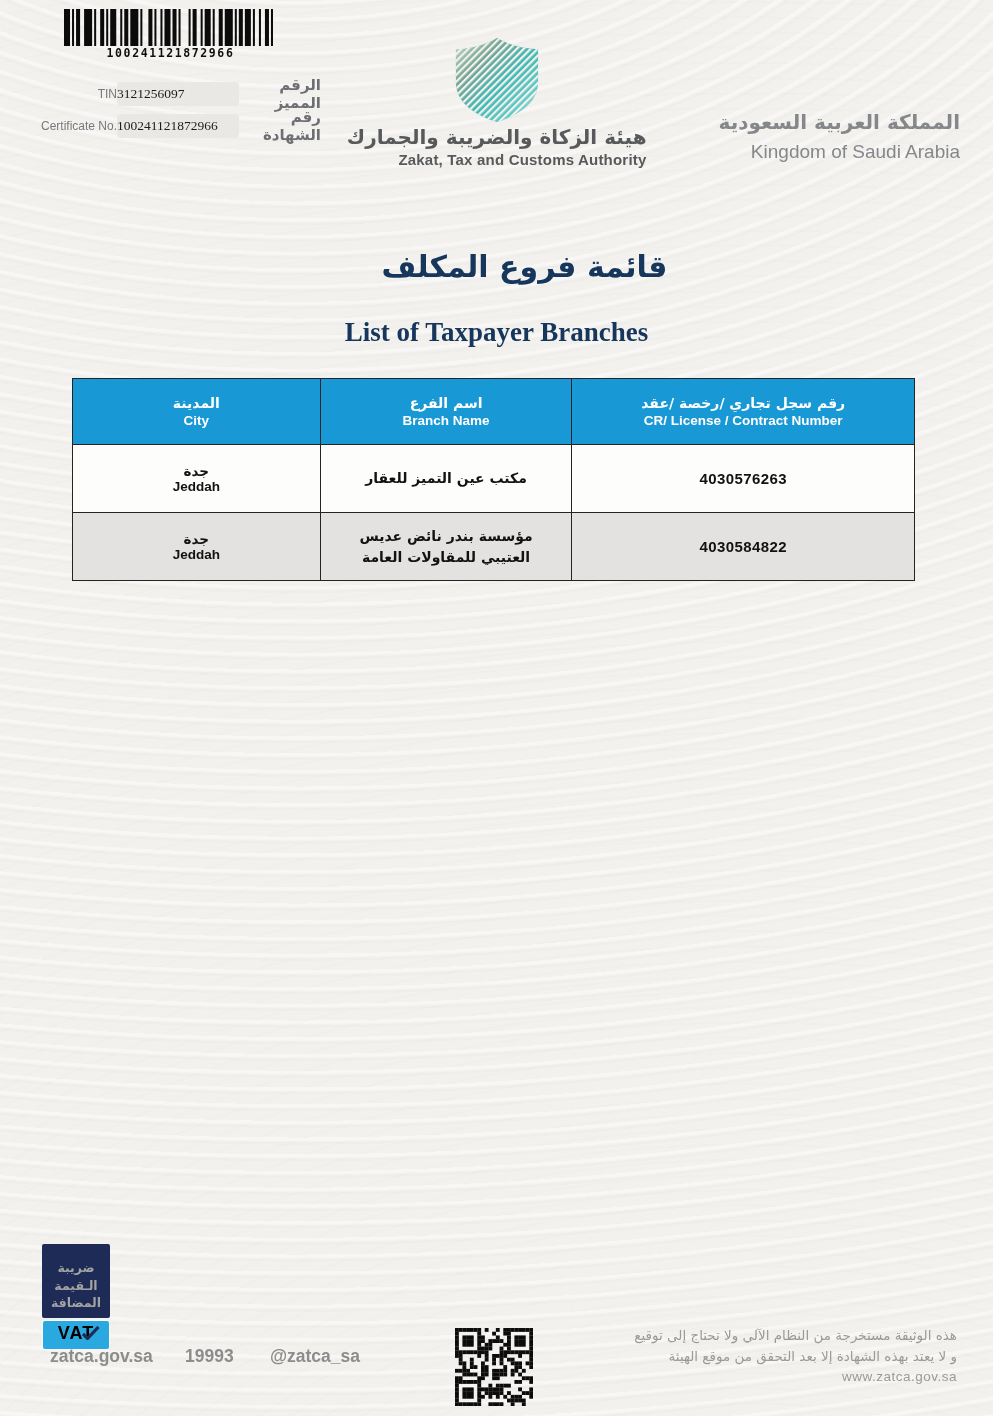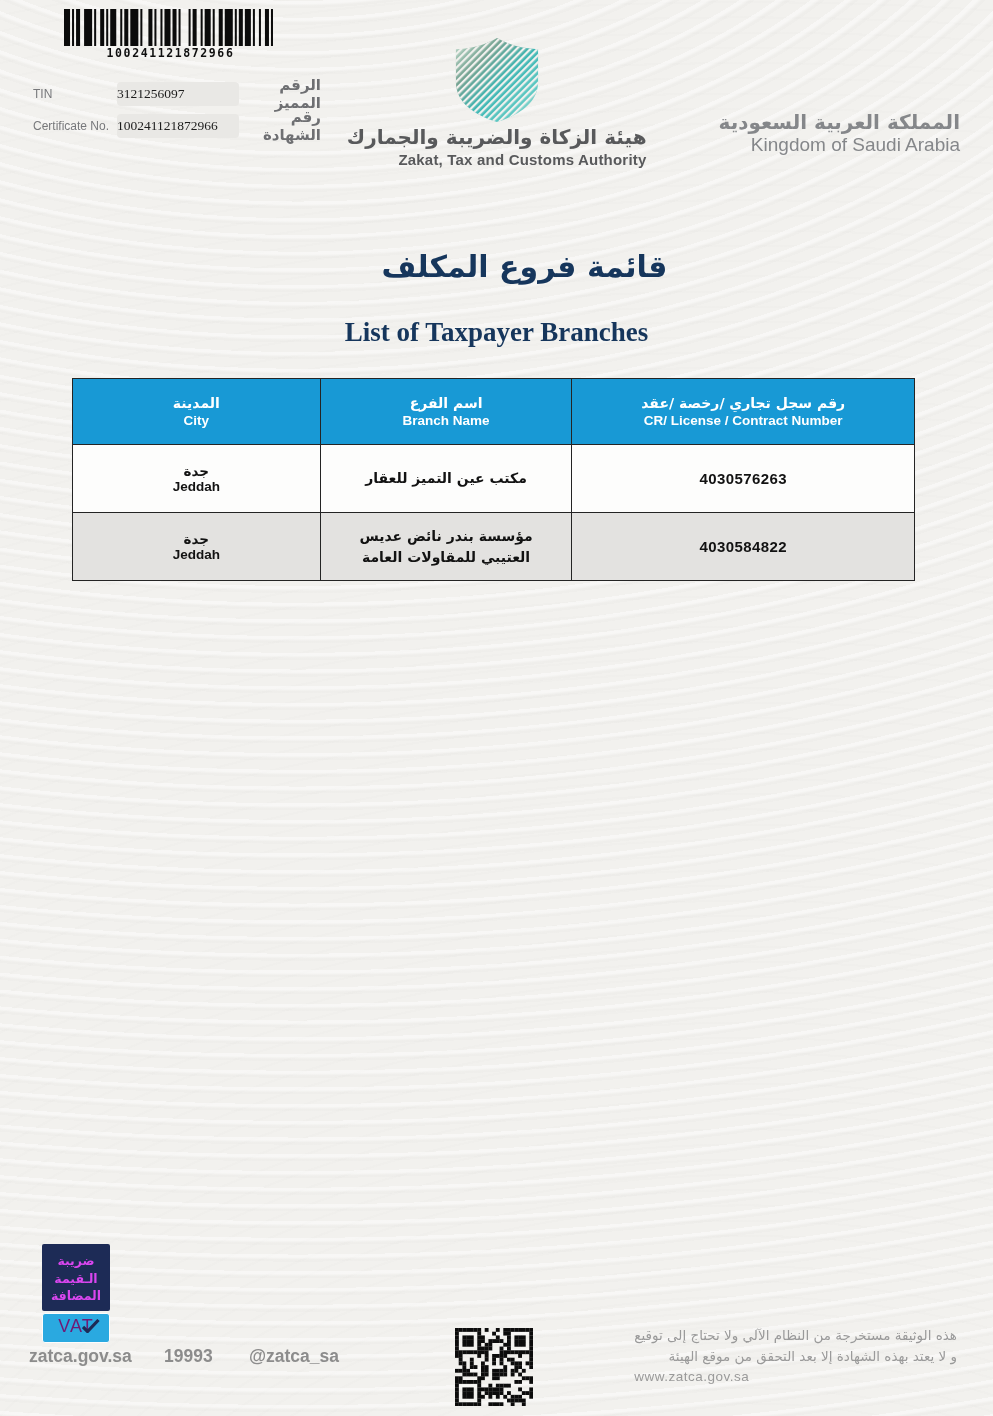--- a/index.html
+++ b/index.html
@@ -18,35 +18,35 @@
   .ar { font-family:"DejaVu Sans", sans-serif; }
 
   
   .barcode-wrap { position:absolute; left:64px; top:9px; width:213px; text-align:center; }
   .barcode-wrap svg { display:block; width:213px; height:37px; }
   .barcode-num { font-family:"DejaVu Sans Mono", monospace; font-weight:bold; font-size:11.5px; color:#0f0f0f; letter-spacing:1.6px; margin-top:0; }
 
   
   .fields { position:absolute; left:33px; top:82px; width:288px; }
   .field-row { display:flex; align-items:center; height:24px; margin-bottom:8px; }
-  .f-en { width:84px; font-size:12px; color:#77787b; }
+  .f-en { width:84px; font-size:12px; color:#77787b;text-align:right; }
   .f-val { width:122px; background:#e9e8e5; border-radius:4px; text-align:left;
            font-family:"Liberation Serif", serif; font-size:13.5px; color:#1c1c1c; padding:4px 0; }
   .f-ar { flex:1; text-align:right; font-size:15px; font-weight:bold; color:#6e6f72; }
 
   
   .logo { position:absolute; left:0; right:0; top:36px; margin:auto; width:300px; text-align:right; }
   .logo svg.shield { display:block; margin:0 auto; }
   .logo-ar { font-size:20px; font-weight:bold; color:#58595b; margin-top:1px; }
   .logo-en { font-size:15px; font-weight:bold; color:#58595b; margin-top:2px; letter-spacing:0.2px; }
 
   
   .country { position:absolute; right:33px; top:110px; text-align:right; }
   .country-ar { font-size:20px; font-weight:bold; color:#85878a; }
-  .country-en { font-size:19px; color:#85878a; }
+  .country-en { font-size:19px; color:#85878a; margin-top:7px; }
 
   
   .title-ar { position:absolute; top:249px; left:0; width:100%; text-align:center;
               font-size:30px; font-weight:bold; color:#16365c;margin-left:28px; }
   .title-en { position:absolute; top:317px; left:0; width:100%; text-align:center;
               font-size:27px; font-weight:bold; color:#16365c;font-family:Liberation Serif, serif; }
 
   
   table.branches { position:absolute; left:72px; top:378px; width:843px; border-collapse:collapse;
                    border:1px solid #242424; }
@@ -58,35 +58,35 @@
   tr.row { height:68px; background:#fdfdfc; }
   tr.row.alt { background:#e3e2e0; }
   .city-ar { font-size:13.5px; font-weight:bold; color:#121212; font-family:"DejaVu Sans", sans-serif; }
   .city-en { font-size:13.5px; font-weight:bold; color:#121212; }
   .branch-name { font-size:14px; font-weight:bold; color:#121212; font-family:"DejaVu Sans", sans-serif;
                  padding:0 12px; line-height:1.45; }
   .cr-number { font-size:15px; font-weight:bold; color:#121212; letter-spacing:0.4px; }
 
   
   .vat-badge { position:absolute; left:42px; top:1244px; width:68px; }
-  .vat-top { background:#1d2b56; color:#d946ef; border-radius:2px; padding:8px 4px 6px;
+  .vat-top { background:#1d2b56; color:#a3a3a3; border-radius:2px; padding:15px 4px 6px;
              text-align:center; font-family:"DejaVu Sans", sans-serif; font-weight:bold;
              font-size:12.5px; line-height:1.4; }
   .vat-bottom { position:relative; background:#2aa9e0; border-radius:3px; margin-top:2px; height:30px;
-                color:#701a75; text-align:center; font-weight:normal; font-size:18px; line-height:25px;
+                color:#000000; text-align:center; font-weight:bold; font-size:18px; line-height:25px;
                 letter-spacing:1px; border:1px solid #fdfdfd; }
   .vat-bottom svg { position:absolute; right:9px; top:5px; }
 
-  .links { position:absolute; left:29px; top:1346px; width:320px; height:22px; }
+  .links { position:absolute; left:50px; top:1346px; width:320px; height:22px; }
   .links span { position:absolute; top:0; font-size:17.5px; font-weight:bold; color:#8c8c8c; }
   .link-web { left:0; } .link-phone { left:135px; } .link-social { left:220px; }
 
   .qr-wrap { position:absolute; left:455px; top:1328px; width:78px; height:78px; }
 
-  .disclaimer { position:absolute; right:36px; top:1325px; 
+  .disclaimer { position:absolute; right:36px; top:1325px; text-align:right;
                 font-family:"DejaVu Sans", sans-serif; font-size:13.5px; color:#9a9a9a; line-height:1.55; }
   .disclaimer .www { font-family:"Liberation Sans", sans-serif; letter-spacing:0.5px; }
 </style>
 </head>
 <body>
 
 <div class="page">
 
   <div class="barcode-wrap">
     <svg id="barcode-svg" viewBox="0 0 213 37" preserveAspectRatio="none">

